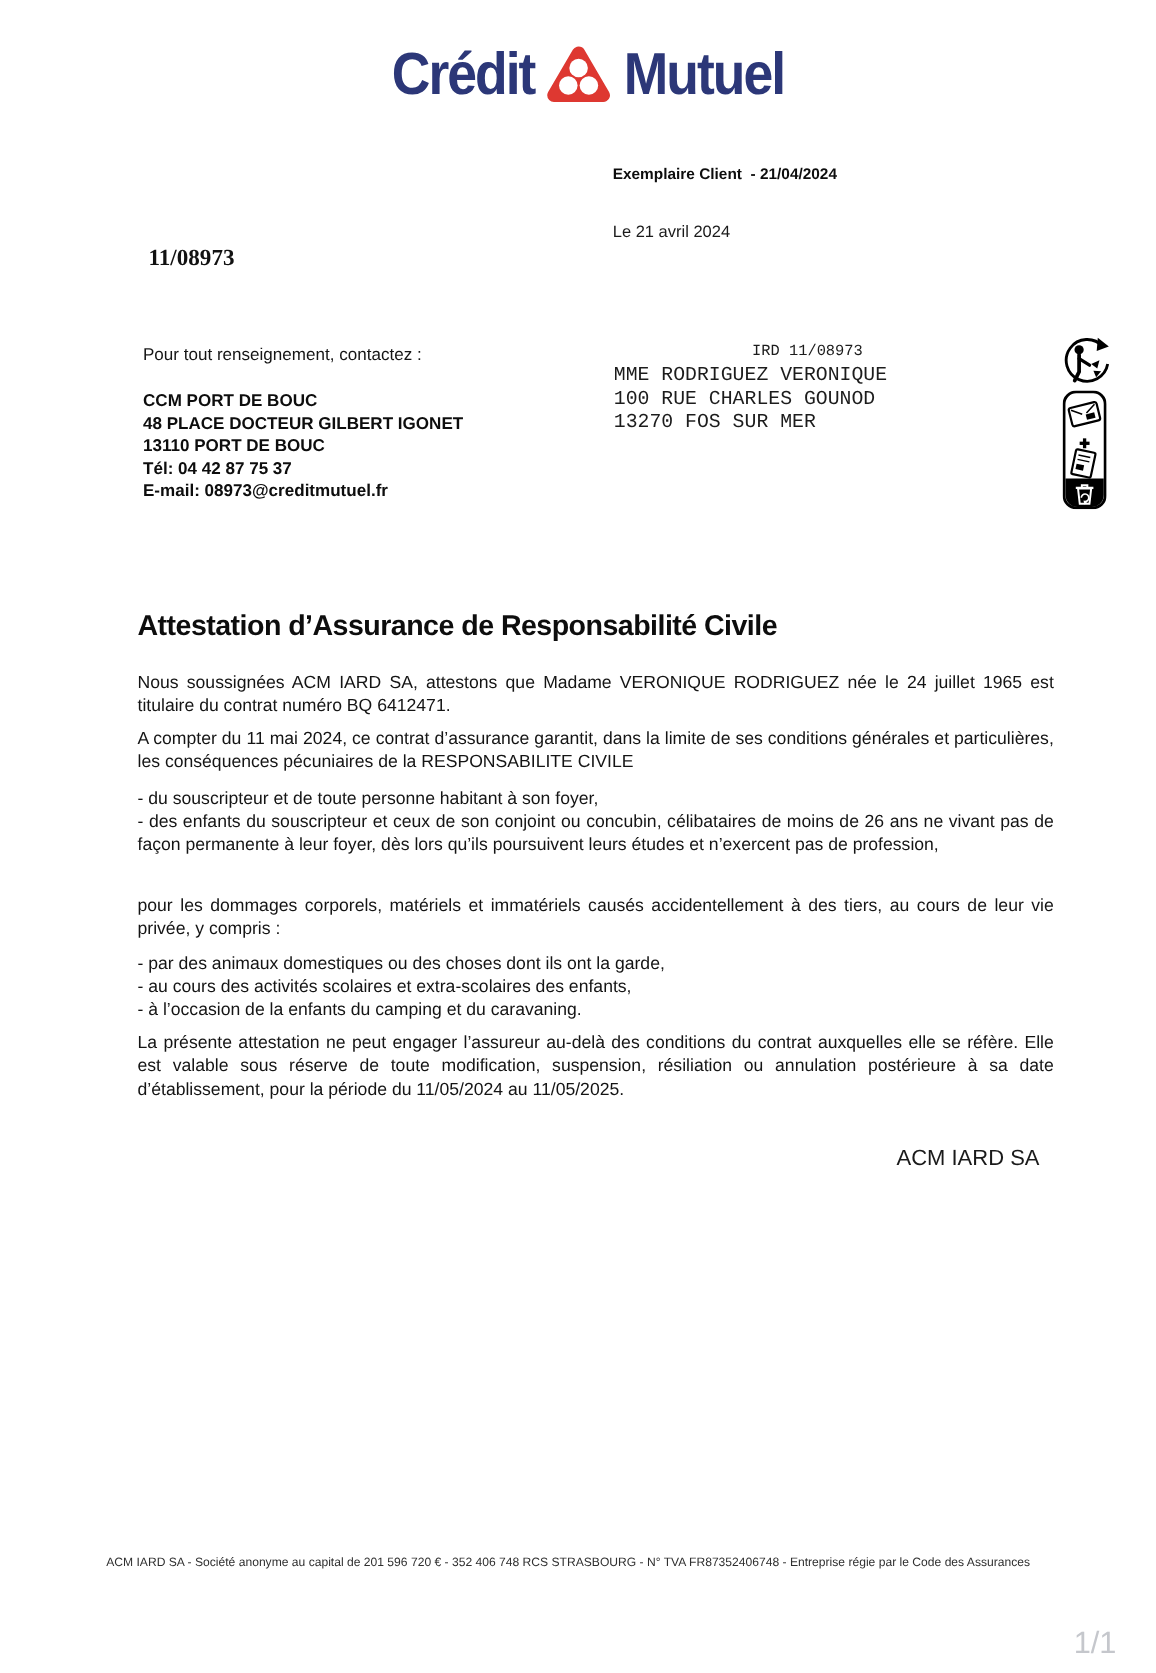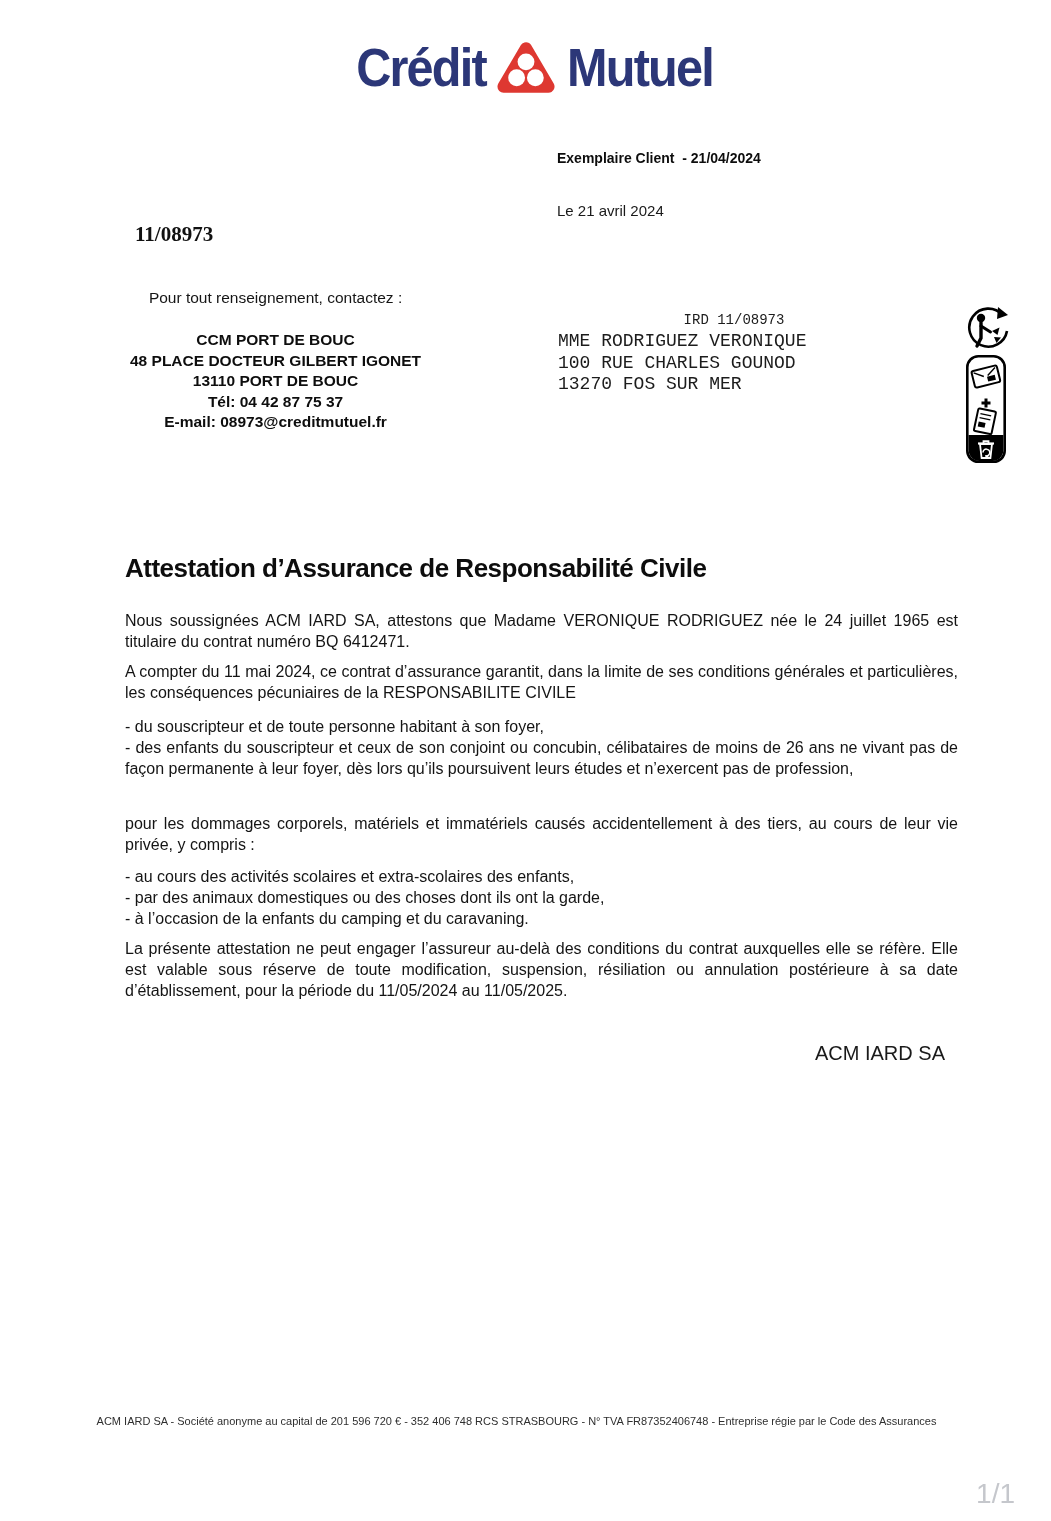--- a/index.html
+++ b/index.html
@@ -32,21 +32,21 @@
   .date-line{
     position:absolute; left:557px; top:202px;
     font-size:15px; color:#1a1a1a;
   }
   .ref-number{
     position:absolute; left:135px; top:222px;
     font-family:"Liberation Serif", serif;
     font-size:21px; color:#111;font-weight:bold;
   }
   
-  .agency{ position:absolute; left:130px; top:289px;text-align:center; }
+  .agency{ position:absolute; left:130px; top:314px; }
   .agency-intro{ margin:0 0 23px 0; font-size:15.5px; color:#151515; }
   .agency-line{ margin:0; font-size:15.5px; font-weight:bold; line-height:20.5px; color:#0d0d0d; }
   
   .recipient{
     position:absolute; left:558px; top:312px; width:352px;
     font-family:"Liberation Mono", monospace; color:#1c1c1c;
   }
   .ird{ font-size:14px; text-align:center; margin-bottom:3px; }
   .recipient-line{ font-size:18px; line-height:21.5px; white-space:pre; }
   
@@ -160,22 +160,22 @@
 
   <main class="body">
     <p class="mb-sm">Nous soussignées ACM IARD SA, attestons que Madame VERONIQUE RODRIGUEZ née le 24 juillet 1965 est titulaire du contrat numéro BQ 6412471.</p>
     <p class="mb-md">A compter du 11 mai 2024, ce contrat d’assurance garantit, dans la limite de ses conditions générales et particulières, les conséquences pécuniaires de la RESPONSABILITE CIVILE</p>
     <div class="group-household">
       <p>- du souscripteur et de toute personne habitant à son foyer,</p>
       <p>- des enfants du souscripteur et ceux de son conjoint ou concubin, célibataires de moins de 26 ans ne vivant pas de façon permanente à leur foyer, dès lors qu’ils poursuivent leurs études et n’exercent pas de profession,</p>
     </div>
     <p class="p-damages">pour les dommages corporels, matériels et immatériels causés accidentellement à des tiers, au cours de leur vie privée, y compris :</p>
     <div class="group-activities">
+      <p>- par des animaux domestiques ou des choses dont ils ont la garde,</p>
       <p>- au cours des activités scolaires et extra-scolaires des enfants,</p>
-      <p>- par des animaux domestiques ou des choses dont ils ont la garde,</p>
       <p>- à l’occasion de la enfants du camping et du caravaning.</p>
     </div>
     <p>La présente attestation ne peut engager l’assureur au-delà des conditions du contrat auxquelles elle se réfère. Elle est valable sous réserve de toute modification, suspension, résiliation ou annulation postérieure à sa date d’établissement, pour la période du 11/05/2024 au 11/05/2025.</p>
   </main>
 
   <div class="signature">ACM IARD SA</div>
 
   <footer class="footer">
     <div>ACM IARD SA - Société anonyme au capital de 201 596 720 € - 352 406 748 RCS STRASBOURG - N° TVA FR87352406748 - Entreprise régie par le Code des Assurances</div>
   </footer>

